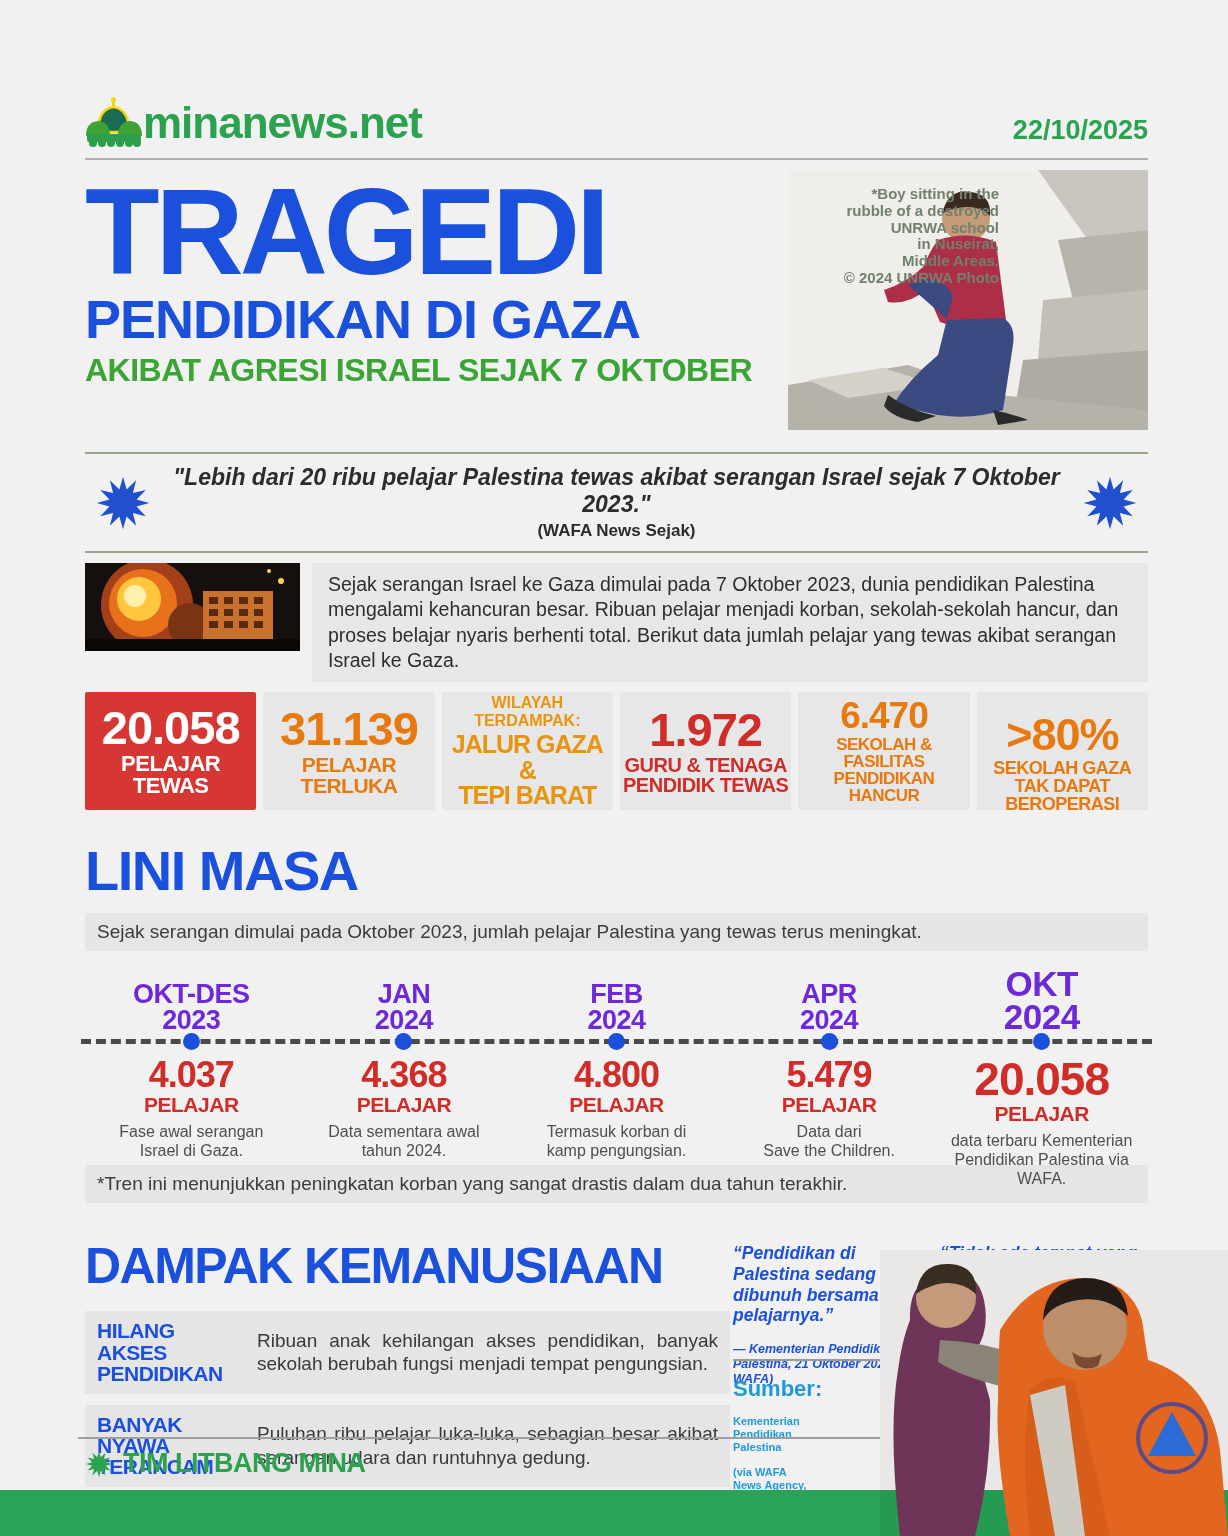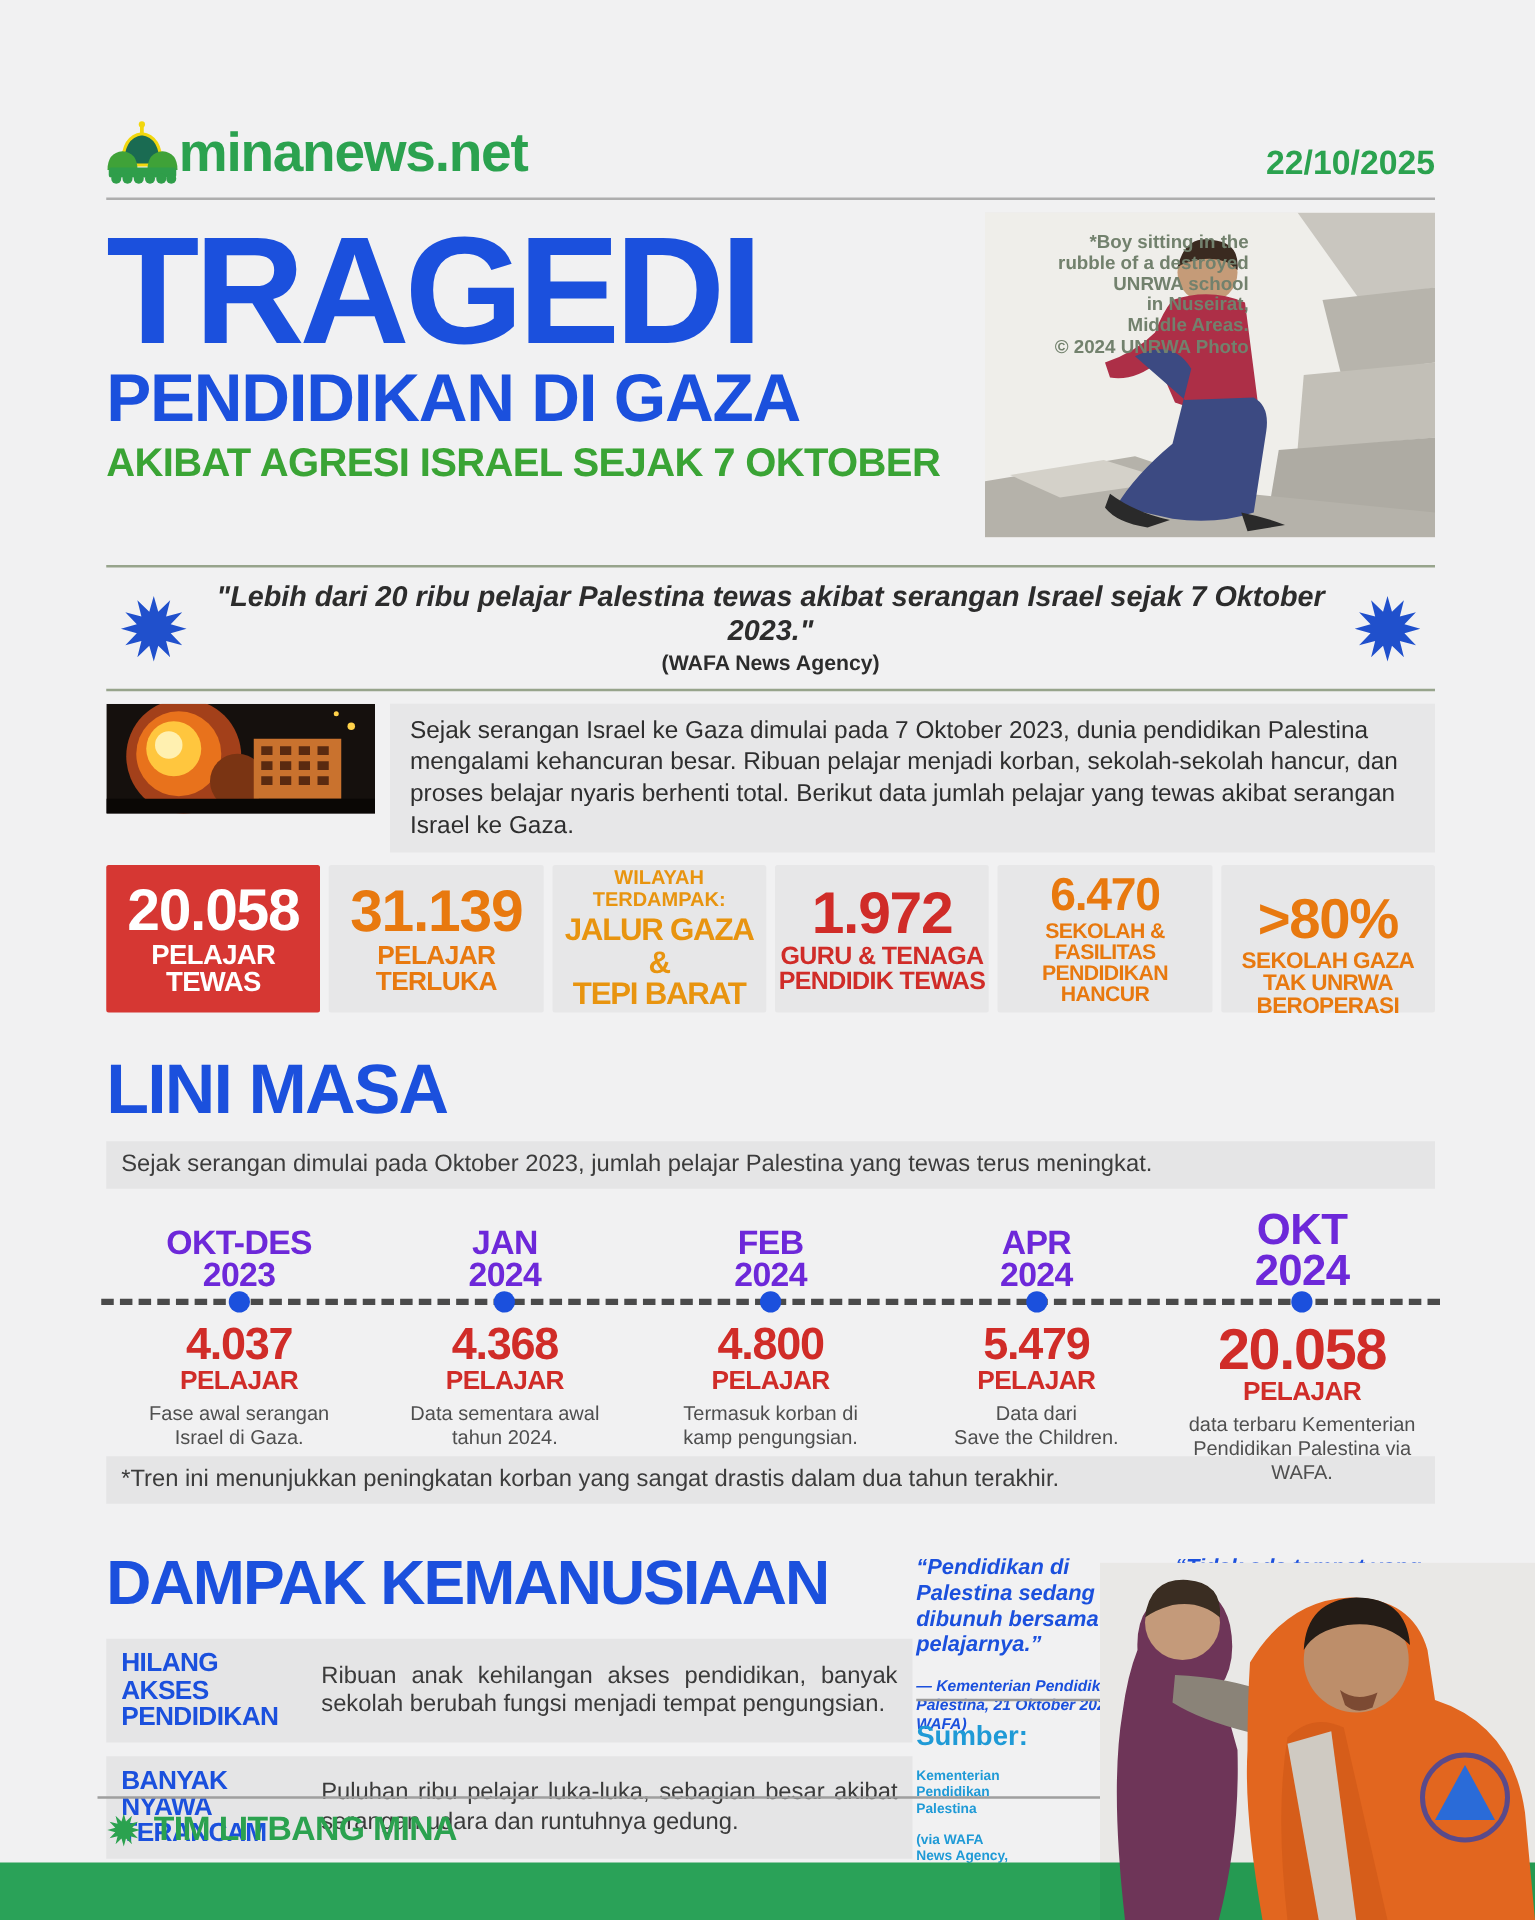--- a/index.html
+++ b/index.html
@@ -147,21 +147,21 @@
   </div>
 
   <div class="quote-banner">
     <span>
       <svg width="56" height="56" viewBox="0 0 64 64">
           <polygon fill="#2050cc" points="62,32 47.5,36.1 58,47 43.3,43.3 47,58 36.1,47.5 32,62 27.9,47.5 17,58 20.7,43.3 6,47 16.5,36.1 2,32 16.5,27.9 6,17 20.7,20.7 17,6 27.9,16.5 32,2 36.1,16.5 47,6 43.3,20.7 58,17 47.5,27.9"></polygon>
         </svg>
     </span>
     <div class="qb-center">
       <div class="qb-text">"Lebih dari 20 ribu pelajar Palestina tewas akibat serangan Israel sejak 7 Oktober 2023."</div>
-      <div class="qb-source">(WAFA News Agency)</div>
+      <div class="qb-source">(WAFA News Sejak)</div>
     </div>
     <span>
       <svg width="56" height="56" viewBox="0 0 64 64">
           <polygon fill="#2050cc" points="62,32 47.5,36.1 58,47 43.3,43.3 47,58 36.1,47.5 32,62 27.9,47.5 17,58 20.7,43.3 6,47 16.5,36.1 2,32 16.5,27.9 6,17 20.7,20.7 17,6 27.9,16.5 32,2 36.1,16.5 47,6 43.3,20.7 58,17 47.5,27.9"></polygon>
         </svg>
     </span>
   </div>
 
   <div class="intro-row">
     <div class="intro-photo">
@@ -220,21 +220,21 @@
     <div class="tile t-orange t-school">
       <div class="val">6.470</div>
       <div class="lab">SEKOLAH &amp;
 FASILITAS
 PENDIDIKAN
 HANCUR</div>
     </div>
     <div class="tile t-orange t-pct">
       <div class="val">&gt;80%</div>
       <div class="lab">SEKOLAH GAZA
-TAK UNRWA
+TAK DAPAT
 BEROPERASI</div>
     </div>
   </div>
 
   <div class="section-h2">LINI MASA</div>
   <div class="grey-bar">Sejak serangan dimulai pada Oktober 2023, jumlah pelajar Palestina yang tewas terus meningkat.</div>
 
   <div class="timeline">
     <div class="tl-track"></div>
     <div class="tl-col">

